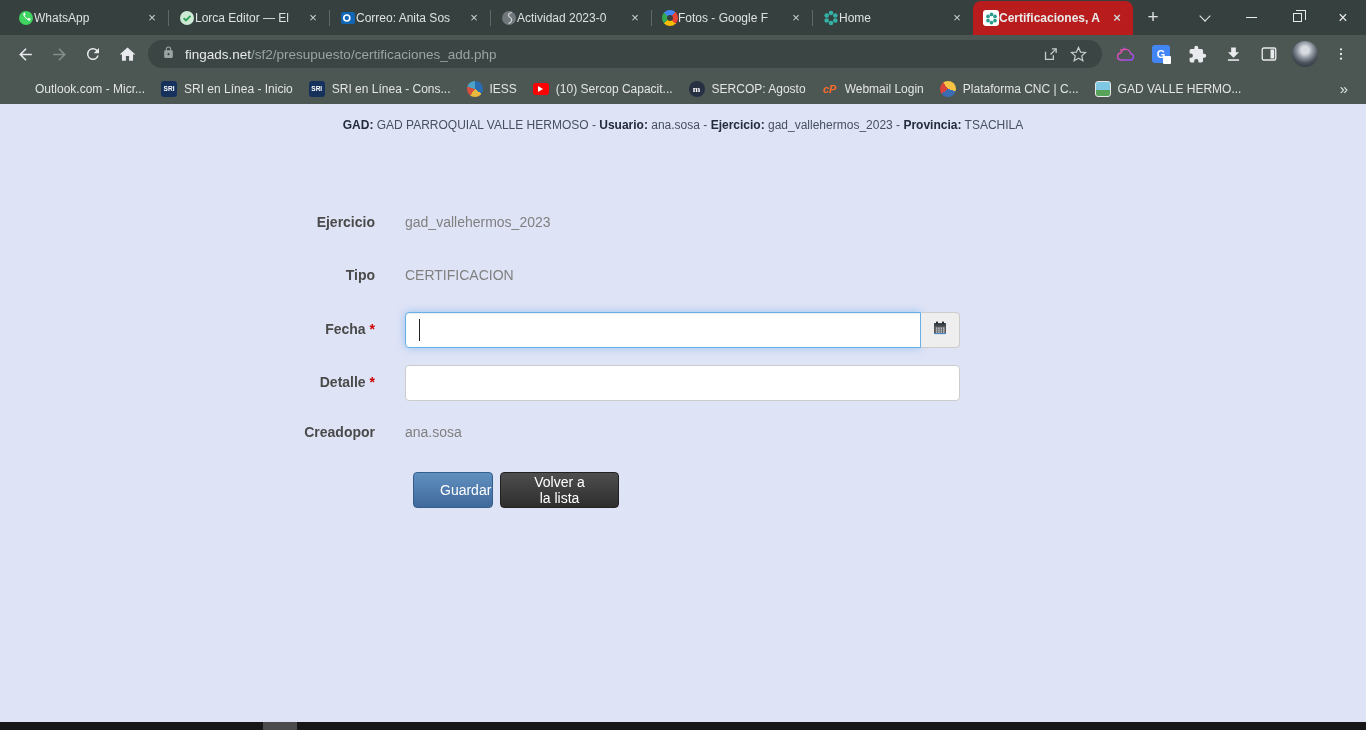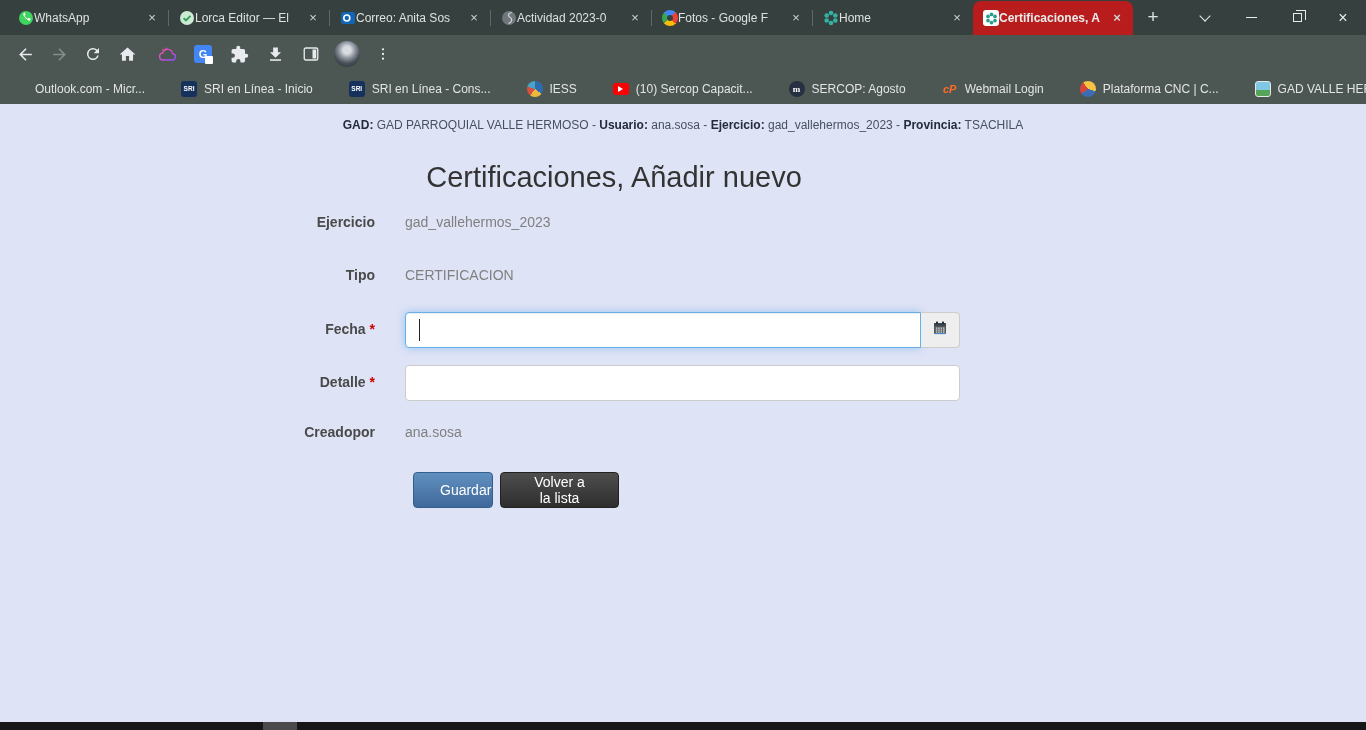--- a/index.html
+++ b/index.html
@@ -32,21 +32,21 @@
   .nav-btn { width:34px; height:34px; display:flex; align-items:center; justify-content:center; flex:none; border-radius:50%; }
   .urlbar { width:962px; height:28px; background:#3b4543; border-radius:14px; display:flex; align-items:center;
             padding:0 10px 0 14px; margin-left:4px; }
   .url-text { font-size:13.5px; color:#e8eaed; margin-left:10px; flex:1; white-space:nowrap; overflow:hidden; }
   .url-path { color:#9aa5a2; }
   .urlbar .nav-btn { width:28px; height:28px; }
   .toolbar-actions { display:flex; align-items:center; margin-left:6px; gap:2px; }
   .avatar { width:26px; height:26px; border-radius:50%; margin:0 4px;
             background: radial-gradient(circle at 50% 35%, #d8dbe0 0 18%, #8f96a0 38%, #4a5058 62%, #23282f 100%); }
 
-  .bookmarks-bar { height:31px; background:#4c5653; display:flex; align-items:center; padding:0 12px; gap:36px; }
+  .bookmarks-bar { height:31px; background:#4c5653; display:flex; align-items:center; padding:0 12px; gap:16px; }
   .bookmark { display:flex; align-items:center; gap:7px; color:#e2e5e4; font-size:12px; white-space:nowrap; }
   .bm-overflow { margin-left:auto; color:#dfe3e2; font-size:15px; padding:0 6px; }
 
   
   .fav { width:16px; height:16px; flex:none; display:flex; align-items:center; justify-content:center; }
   .fav svg { display:block; }
   .fav-msgrid { display:grid; grid-template-columns:7px 7px; grid-template-rows:7px 7px; gap:1.5px; }
   .fav-msgrid span { display:block; }
   .fav-sri { background:#16325c; border-radius:3px; color:#fff; font-size:6.5px; font-weight:bold;
              display:flex; align-items:center; justify-content:center; letter-spacing:0; }
@@ -220,20 +220,42 @@
   <div class="nav-btn">
     <svg width="18" height="18" viewBox="0 0 24 24">
         <path d="M17.65 6.35A8 8 0 1 0 19.73 14h-2.08A6 6 0 1 1 12 6c1.66 0 3.14.69 4.22 1.78L13 11h7V4z" fill="#e8eaed"></path>
       </svg>
   </div>
   <div class="nav-btn">
     <svg width="19" height="19" viewBox="0 0 24 24">
         <path d="M10 20v-6h4v6h5v-8h3L12 3 2 12h3v8z" fill="#e8eaed"></path>
       </svg>
   </div>
+  <div class="urlbar">
+    <span>
+      <svg width="13" height="13" viewBox="0 0 24 24">
+          <path d="M18 8h-1V6a5 5 0 0 0-10 0v2H6a2 2 0 0 0-2 2v10a2 2 0 0 0 2 2h12a2 2 0 0 0 2-2V10a2 2 0 0 0-2-2zM8.9 6a3.1 3.1 0 0 1 6.2 0v2H8.9zM12 17a2 2 0 1 1 0-4 2 2 0 0 1 0 4z" fill="#9aa5a2"></path>
+        </svg>
+    </span>
+    <span class="url-text"><b style="font-weight:normal;">fingads.net</b><span class="url-path">/sf2/presupuesto/certificaciones_add.php</span></span>
+    <div class="nav-btn">
+      <svg width="17" height="17" viewBox="0 0 24 24">
+          <g fill="none" stroke="#c7cdcb" stroke-width="1.8">
+            <path d="M5 8v11h11v-6"></path>
+            <path d="M12 12L20 4"></path>
+            <path d="M14 4h6v6"></path>
+          </g>
+        </svg>
+    </div>
+    <div class="nav-btn">
+      <svg width="17" height="17" viewBox="0 0 24 24">
+          <path d="M12 17.3l-6.2 3.7 1.6-7L2 9.2l7.1-.6L12 2l2.9 6.6 7.1.6-5.4 4.8 1.6 7z" fill="none" stroke="#c7cdcb" stroke-width="1.7"></path>
+        </svg>
+    </div>
+  </div>
   <div class="toolbar-actions">
     <div class="nav-btn">
       <svg width="19" height="19" viewBox="0 0 24 24">
           <defs>
             <linearGradient id="gcl" x1="0" y1="0" x2="1" y2="1">
               <stop offset="0" stop-color="#ff4fa0"></stop>
               <stop offset="1" stop-color="#8f4fff"></stop>
             </linearGradient>
           </defs>
           <path d="M6.5 19a4.5 4.5 0 0 1-.4-8.98A6.3 6.3 0 0 1 18.4 11 4 4 0 0 1 17.6 19z" fill="none" stroke="url(#gcl)" stroke-width="1.8"></path>
@@ -322,21 +344,20 @@
   </div>
   <div class="bm-overflow">»</div>
 </div>
 
 <div class="page">
 
   <div class="site-header">
     <b>GAD:</b><span> GAD PARROQUIAL VALLE HERMOSO - </span><b>Usuario:</b><span> ana.sosa - </span><b>Ejercicio:</b><span> gad_vallehermos_2023 - </span><b>Provincia:</b><span> TSACHILA</span>
   </div>
 
-  <h1 class="page-title">Certificaciones, Añadir nuevo</h1>
 
   <div class="form-row row-ejercicio">
     <div class="form-label">Ejercicio</div>
     <div class="form-value">gad_vallehermos_2023</div>
   </div>
 
   <div class="form-row row-tipo">
     <div class="form-label">Tipo</div>
     <div class="form-value">CERTIFICACION</div>
   </div>

